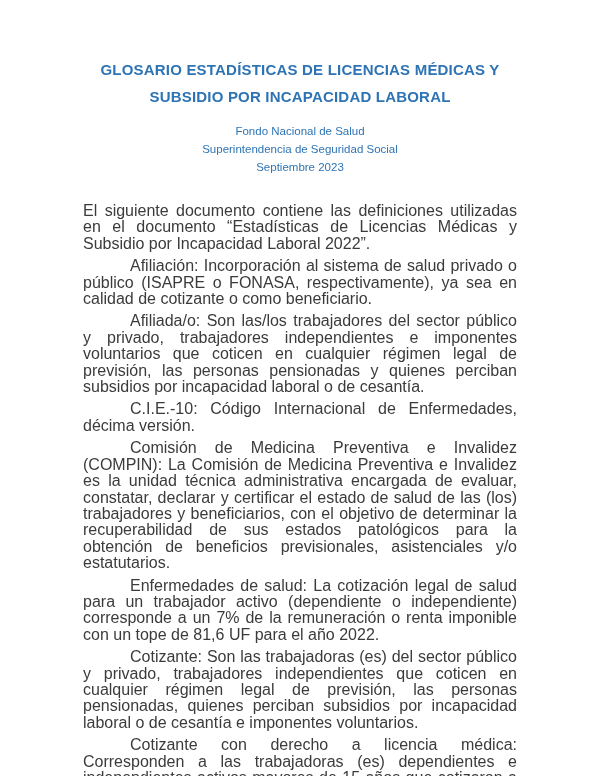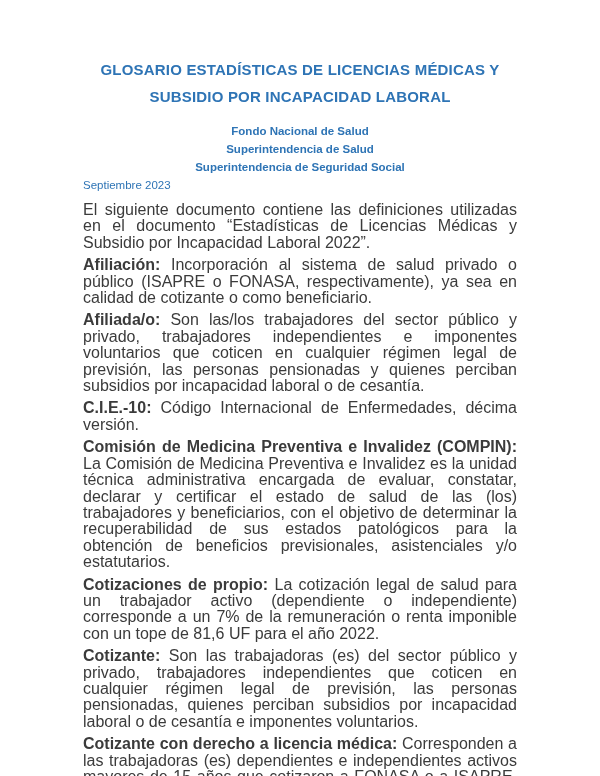--- a/index.html
+++ b/index.html
@@ -25,65 +25,65 @@
     color: #2E74B5;
     font-size: 15px;
     font-weight: bold;
     line-height: 27px;
     text-align: center;
     letter-spacing: 0.2px;
   }
   .org-line {
     color: #2E74B5;
     font-size: 11.5px;
-    font-weight: bold;
+    font-weight: normal;
     line-height: 18px;
     text-align: center;
   }
   .date-line {
     color: #2E74B5;
     font-size: 11.5px;
     font-weight: normal;
     line-height: 18px;
-    text-align: left;
-    margin-bottom: 8px;
+    text-align: center;
+    margin-bottom: 27px;
   }
   .body-text p {
     margin: 0 0 6px 0;
     color: #3B3B3B;
     font-size: 16px;
     line-height: 16.4px;
     text-align: justify;
   }
   .body-text p strong {
     color: #3B3B3B;
-    font-weight: bold;
+    font-weight: normal;
+    margin-left: 47px;
   }
 </style>
 </head>
 <body>
 
 <div class="page">
 
   <h1 class="doc-title">GLOSARIO ESTADÍSTICAS DE LICENCIAS MÉDICAS Y SUBSIDIO POR INCAPACIDAD LABORAL</h1>
 
   <div>
     <div class="org-line">Fondo Nacional de Salud</div>
-    <div class="org-line">Superintendencia de Salud</div>
     <div class="org-line">Superintendencia de Seguridad Social</div>
   </div>
 
   <div class="date-line">Septiembre 2023</div>
 
   <div class="body-text">
     <p>El siguiente documento contiene las definiciones utilizadas en el documento “Estadísticas de Licencias Médicas y Subsidio por Incapacidad Laboral 2022”.</p>
     <div id="entries">
         <p><strong>Afiliación:</strong><span> Incorporación al sistema de salud privado o público (ISAPRE o FONASA, respectivamente), ya sea en calidad de cotizante o como beneficiario.</span></p>
         <p><strong>Afiliada/o:</strong><span> Son las/los trabajadores del sector público y privado, trabajadores independientes e imponentes voluntarios que coticen en cualquier régimen legal de previsión, las personas pensionadas y quienes perciban subsidios por incapacidad laboral o de cesantía.</span></p>
         <p><strong>C.I.E.-10:</strong><span> Código Internacional de Enfermedades, décima versión.</span></p>
         <p><strong>Comisión de Medicina Preventiva e Invalidez (COMPIN):</strong><span> La Comisión de Medicina Preventiva e Invalidez es la unidad técnica administrativa encargada de evaluar, constatar, declarar y certificar el estado de salud de las (los) trabajadores y beneficiarios, con el objetivo de determinar la recuperabilidad de sus estados patológicos para la obtención de beneficios previsionales, asistenciales y/o estatutarios.</span></p>
-        <p><strong>Cotizaciones de propio:</strong><span> La cotización legal de salud para un trabajador activo (dependiente o independiente) corresponde a un 7% de la remuneración o renta imponible con un tope de 81,6 UF para el año 2022.</span></p>
+        <p><strong>Enfermedades de salud:</strong><span> La cotización legal de salud para un trabajador activo (dependiente o independiente) corresponde a un 7% de la remuneración o renta imponible con un tope de 81,6 UF para el año 2022.</span></p>
         <p><strong>Cotizante:</strong><span> Son las trabajadoras (es) del sector público y privado, trabajadores independientes que coticen en cualquier régimen legal de previsión, las personas pensionadas, quienes perciban subsidios por incapacidad laboral o de cesantía e imponentes voluntarios.</span></p>
         <p><strong>Cotizante con derecho a licencia médica:</strong><span> Corresponden a las trabajadoras (es) dependientes e independientes activos mayores de 15 años que cotizaron a FONASA o a ISAPRE, según corresponda, esto indistintamente si el trabajador se encuentra pensionado. Para este último caso, el cotizante pensionado debe demostrar una actividad laboral.</span></p>
       </div>
   </div>
 
 </div>
 
 </body></html>

